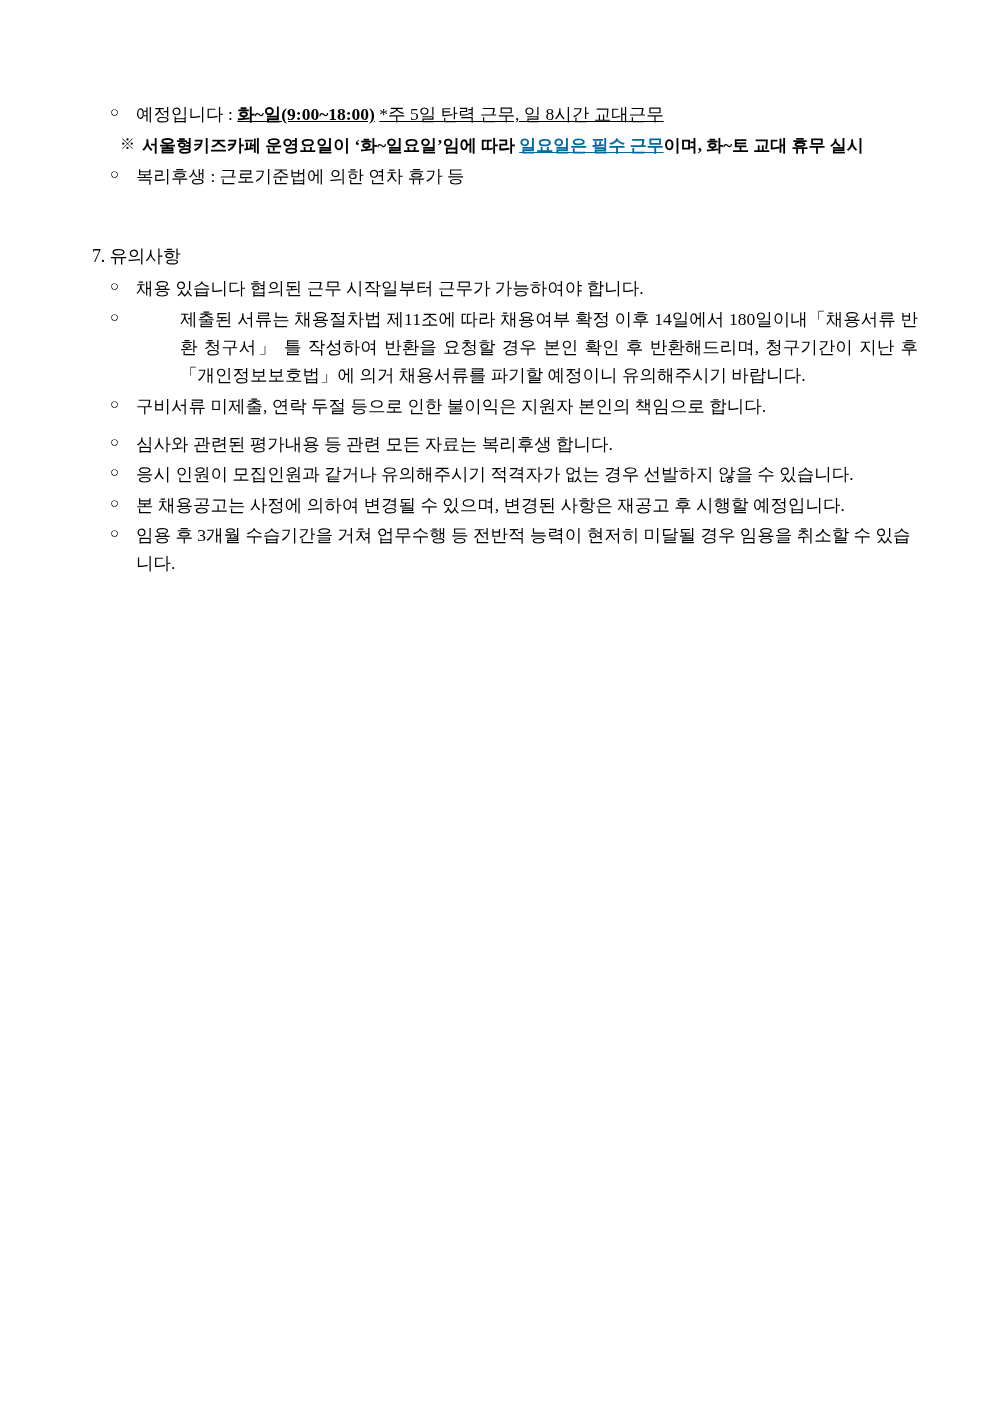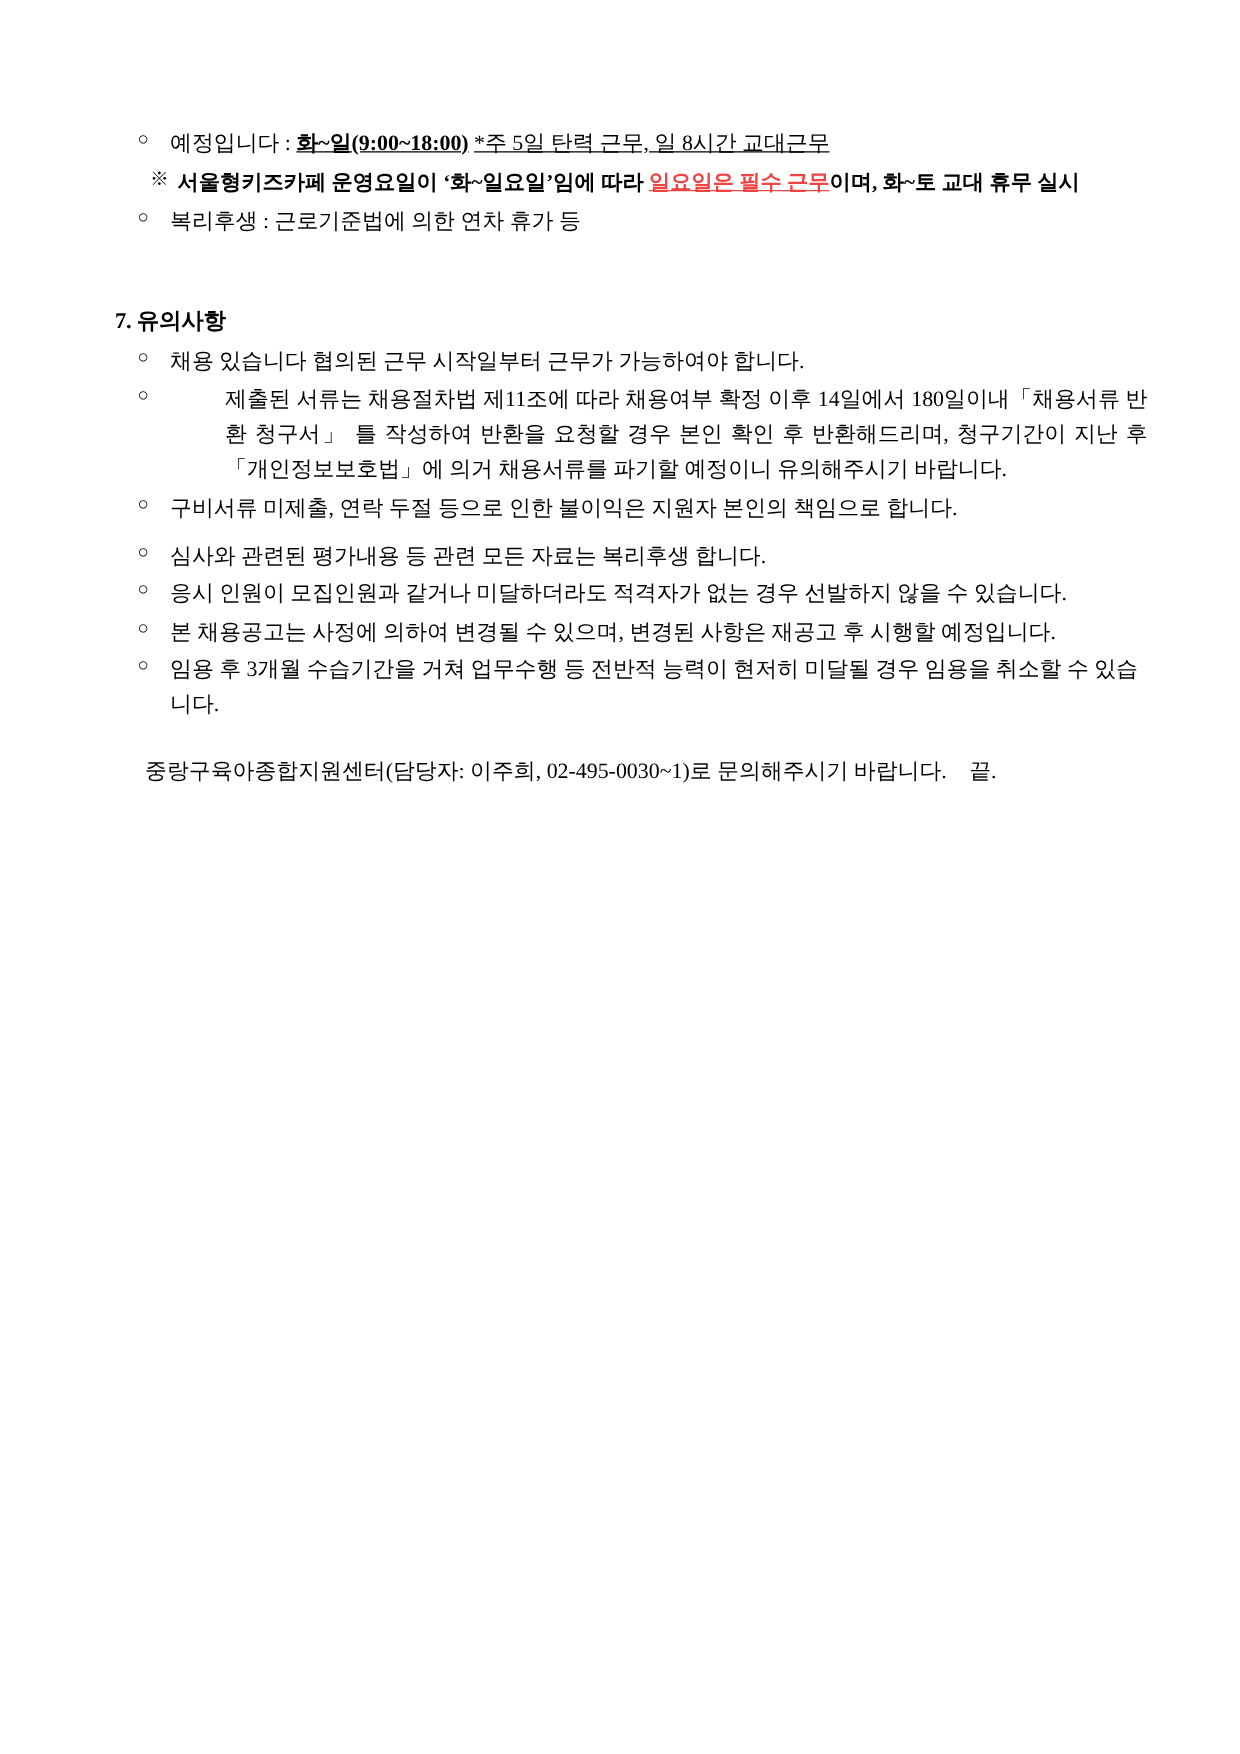--- a/index.html
+++ b/index.html
@@ -43,21 +43,21 @@
     box-sizing: content-box;
   }
   .bullet-text {
     flex: 1 1 auto;
     font-size: 17.5px;
     line-height: 1.62;
   }
   .b { font-weight: bold; text-decoration: underline; }
   .u { text-decoration: underline; text-align: center; }
   .blue-bold-u {
-    color: #ef4444;
+    color: #0369a1;
     font-weight: bold;
     text-decoration: underline;
   }
   .note-line {
     display: flex;
     align-items: flex-start;
     margin: 4px 0 2px 0;
   }
   .note-mark {
     flex: 0 0 auto;
@@ -67,21 +67,21 @@
     line-height: 1.62;
   }
   .note-text {
     flex: 1 1 auto;
     font-size: 17px;
     line-height: 1.62;
     font-weight: bold;
   }
   .section-head {
     font-size: 18px;
-    font-weight: bold;
+    font-weight: normal;
     margin: 26px 0 6px 0;
     padding-left: 4px;
     letter-spacing: -0.2px;
   }
   .para-justify {
     text-align: justify;
     text-justify: inter-character;
     margin-left: 44px;
   }
   .gap-sm { height: 8px; }
@@ -141,34 +141,31 @@
 
     <div class="gap-sm"></div>
 
     <div class="bullet-line">
       <span class="bullet-mark">○</span>
       <span class="bullet-text">심사와 관련된 평가내용 등 관련 모든 자료는 복리후생 합니다.</span>
     </div>
 
     <div class="bullet-line">
       <span class="bullet-mark">○</span>
-      <span class="bullet-text">응시 인원이 모집인원과 같거나 미달하더라도 적격자가 없는 경우 선발하지 않을 수 있습니다.</span>
+      <span class="bullet-text">응시 인원이 모집인원과 같거나 유의해주시기 적격자가 없는 경우 선발하지 않을 수 있습니다.</span>
     </div>
 
     <div class="bullet-line">
       <span class="bullet-mark">○</span>
       <span class="bullet-text">본 채용공고는 사정에 의하여 변경될 수 있으며, 변경된 사항은 재공고 후 시행할 예정입니다.</span>
     </div>
 
     <div class="bullet-line">
       <span class="bullet-mark">○</span>
       <span class="bullet-text">임용 후 3개월 수습기간을 거쳐 업무수행 등 전반적 능력이 현저히 미달될 경우 임용을 취소할 수 있습니다.</span>
     </div>
 
     <div class="gap-md"></div>
 
 
-    <div class="contact-line">
-      <span>중랑구육아종합지원센터(담당자: 이주희, 02-495-0030~1)로 문의해주시기 바랍니다.</span><span class="tail">끝.</span>
-    </div>
 
   </div>
 </div>
 
 </body></html>

